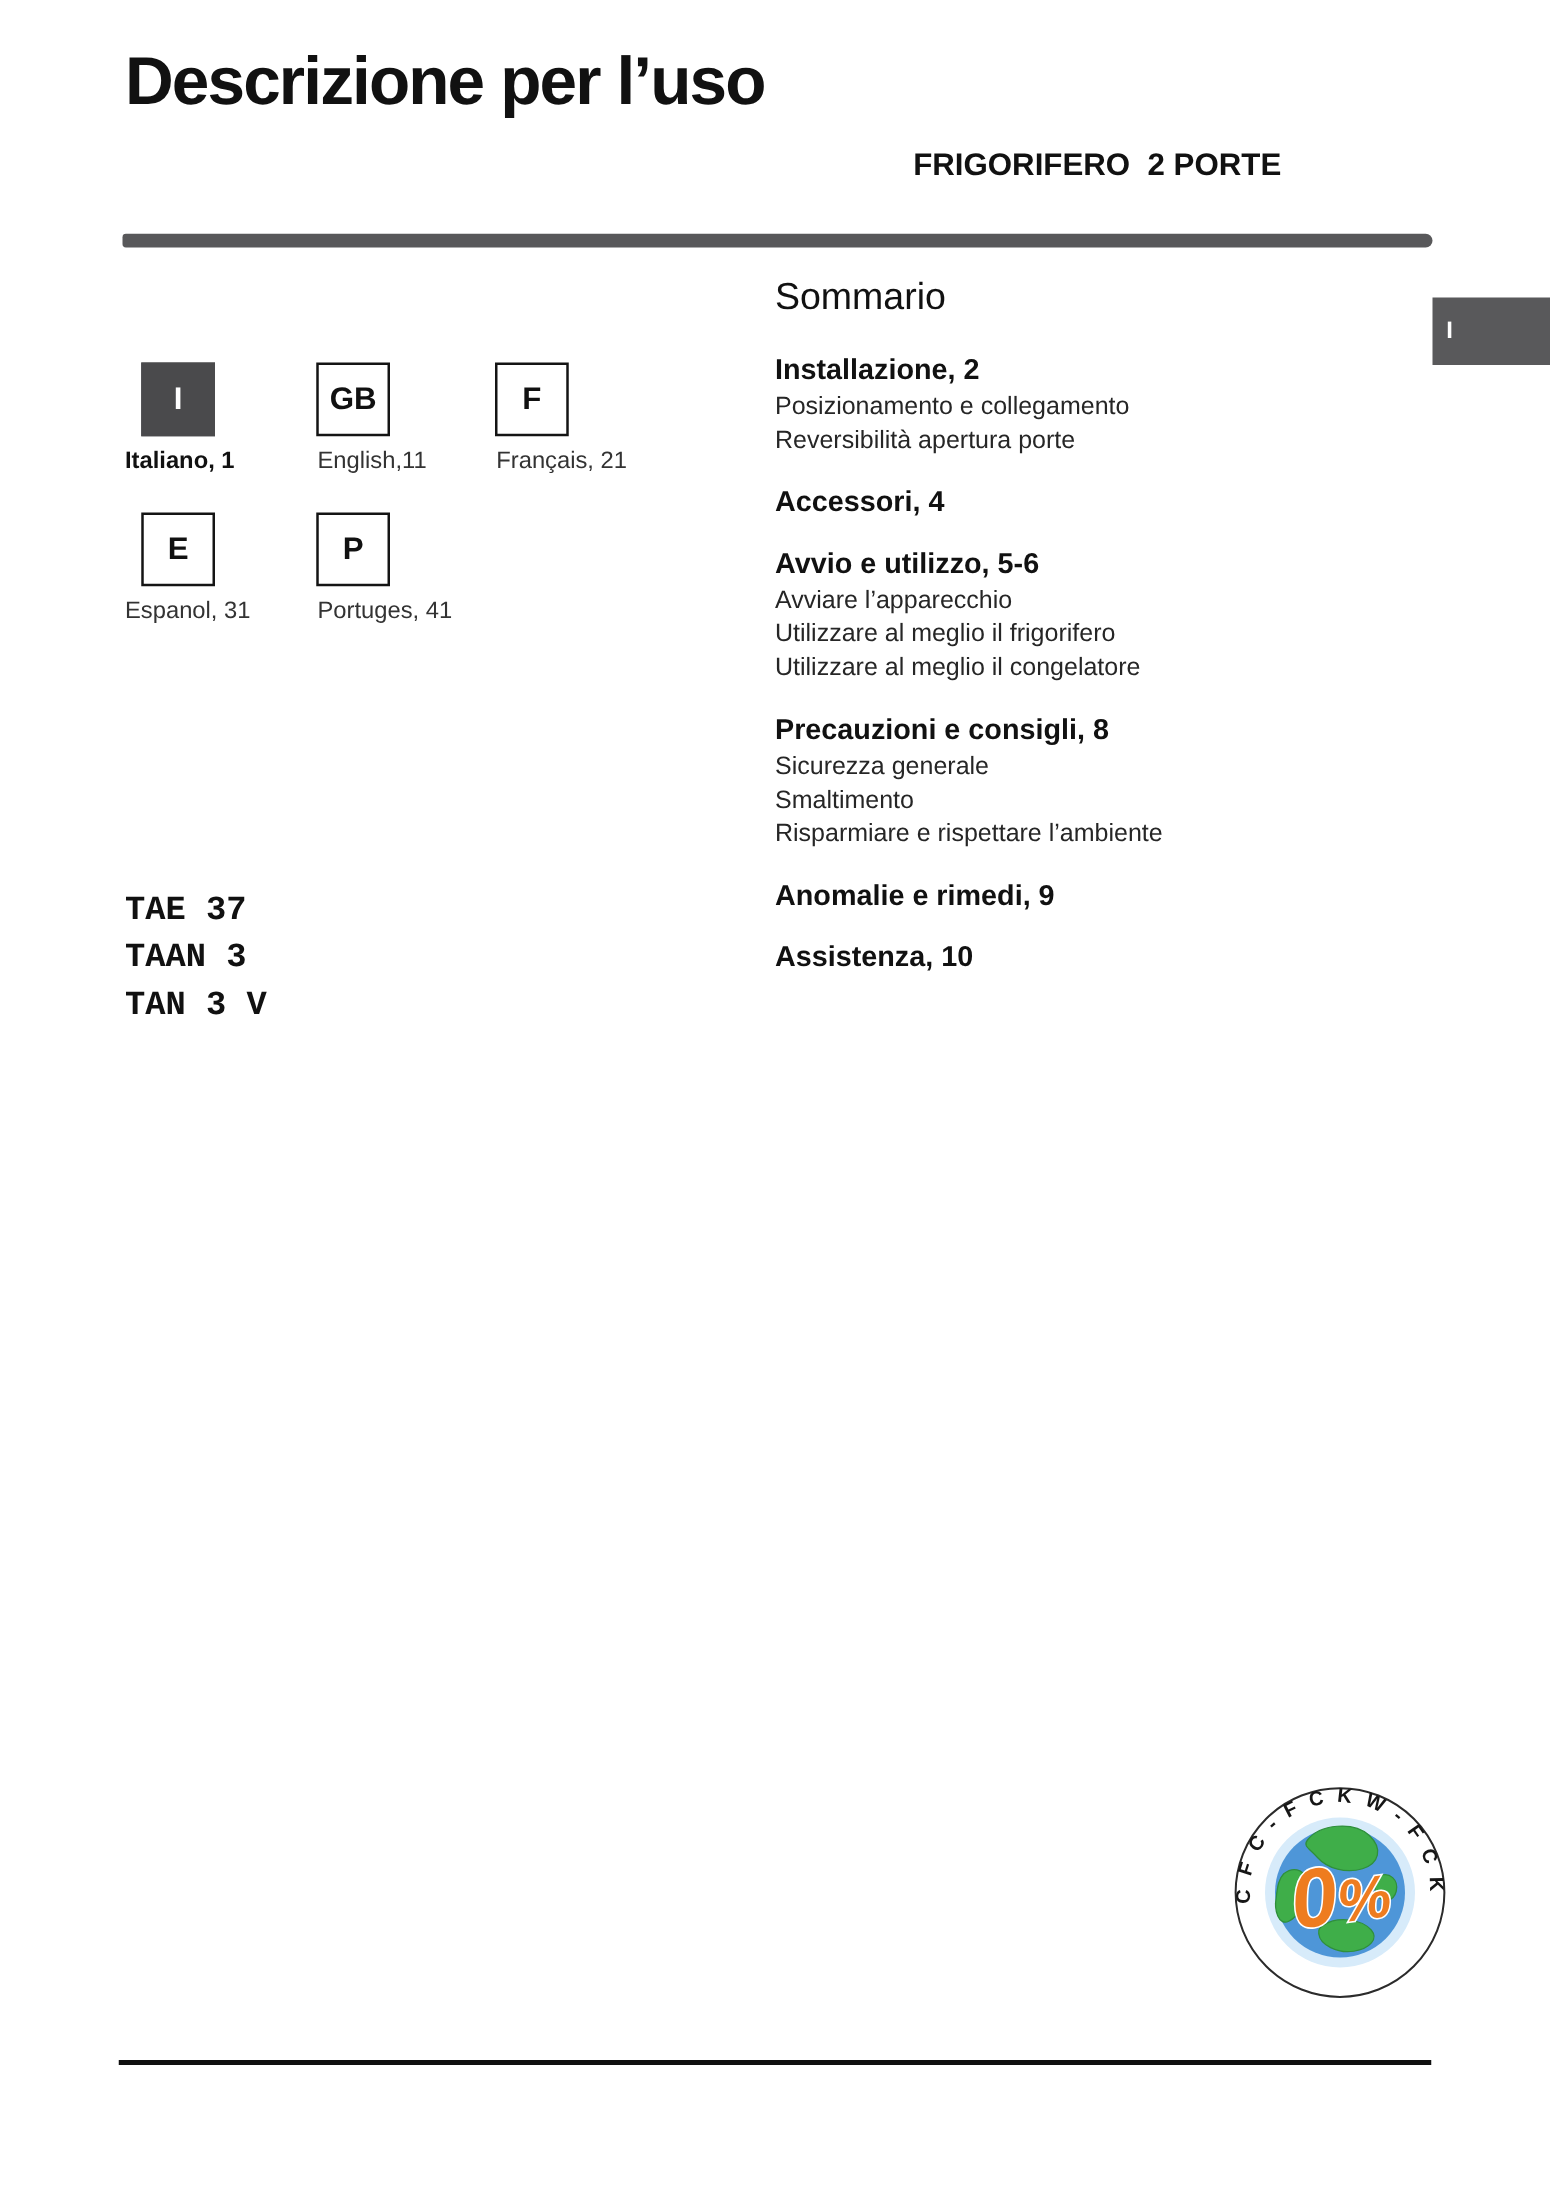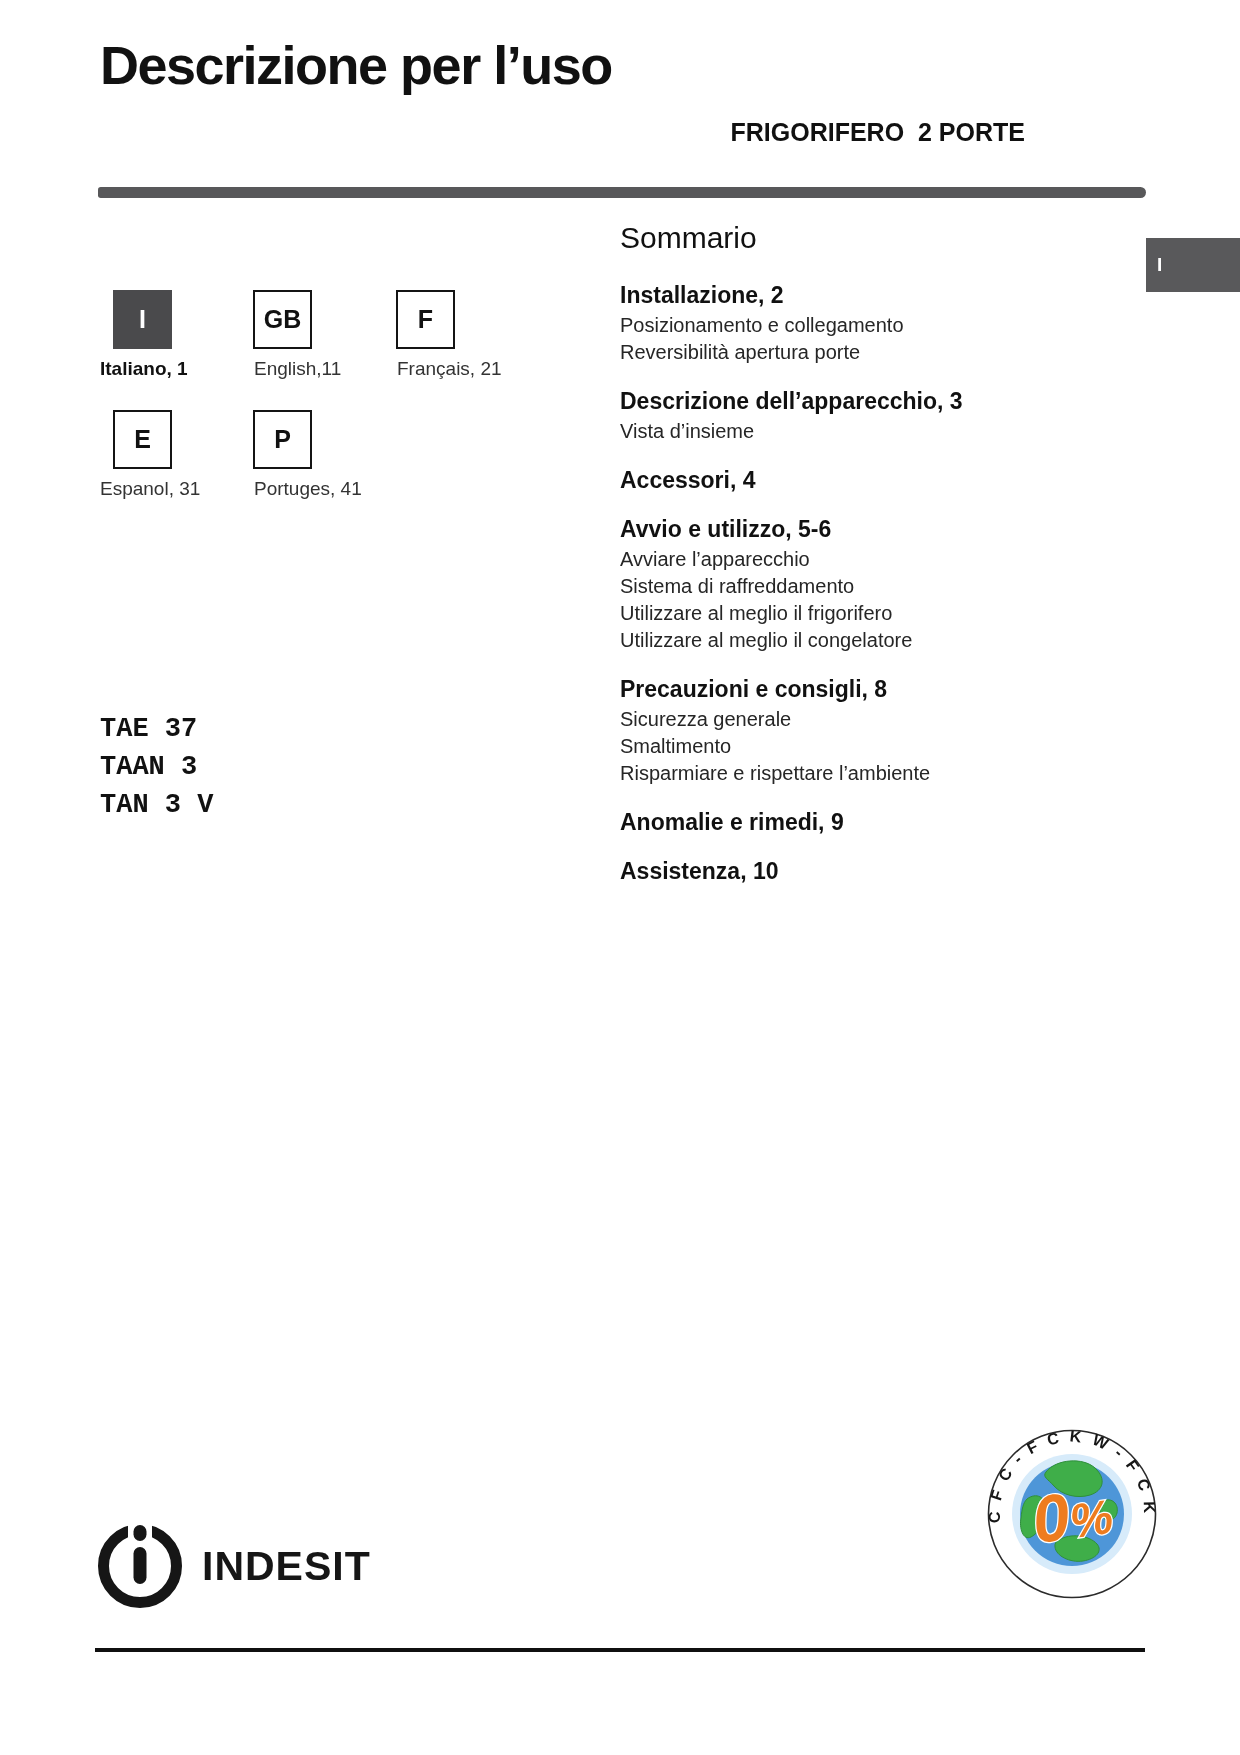--- a/index.html
+++ b/index.html
@@ -93,33 +93,28 @@
 
   <div class="toc">
     <h2 class="toc-heading">Sommario</h2>
 
     <div class="toc-section">
       <div class="toc-title">Installazione, 2</div>
       <div class="toc-item">Posizionamento e collegamento</div>
       <div class="toc-item">Reversibilità apertura porte</div>
     </div>
 
-    <div class="toc-section">
-      <div class="toc-title">Descrizione dell’apparecchio, 3</div>
-      <div class="toc-item">Vista d’insieme</div>
-    </div>
 
     <div class="toc-section">
       <div class="toc-title">Accessori, 4</div>
     </div>
 
     <div class="toc-section">
       <div class="toc-title">Avvio e utilizzo, 5-6</div>
       <div class="toc-item">Avviare l’apparecchio</div>
-      <div class="toc-item">Sistema di raffreddamento</div>
       <div class="toc-item">Utilizzare al meglio il frigorifero</div>
       <div class="toc-item">Utilizzare al meglio il congelatore</div>
     </div>
 
 
     <div class="toc-section">
       <div class="toc-title">Precauzioni e consigli, 8</div>
       <div class="toc-item">Sicurezza generale</div>
       <div class="toc-item">Smaltimento</div>
       <div class="toc-item">Risparmiare e rispettare l’ambiente</div>
@@ -127,29 +122,20 @@
 
     <div class="toc-section">
       <div class="toc-title">Anomalie e rimedi, 9</div>
     </div>
 
     <div class="toc-section">
       <div class="toc-title">Assistenza, 10</div>
     </div>
   </div>
 
-  <div class="logo">
-    <div class="logo-mark">
-      <div class="ring"></div>
-      <div class="ring-gap"></div>
-      <div class="i-dot"></div>
-      <div class="i-stem"></div>
-    </div>
-    <div class="logo-text">INDESIT</div>
-  </div>
 
   <svg class="badge" width="172" height="172" viewBox="0 0 172 172">
     <circle cx="86" cy="86" r="83.5" fill="#ffffff" stroke="#2b2b2b" stroke-width="1.6"></circle>
     <circle cx="86" cy="86" r="60" fill="#d7ebfa"></circle>
     <circle cx="86" cy="86" r="52" fill="#4e96d8"></circle>
     <g fill="#3fae49" stroke="#2f8f3b" stroke-width="1">
       <path d="M60,44 C70,31 97,29 109,40 C121,51 117,63 104,67 C91,71 76,67 68,58 C62,51 56,49 60,44 Z"></path>
       <path d="M41,71 C50,64 60,69 60,80 C60,93 53,105 45,109 C37,113 33,100 35,90 C36,81 37,75 41,71 Z"></path>
       <path d="M73,112 C84,105 103,107 111,116 C117,123 110,131 97,133 C84,135 70,128 69,119 C68.5,115 70,114 73,112 Z"></path>
       <path d="M117,73 C126,69 133,76 131,85 C129,93 120,95 116,88 C113,83 112,76 117,73 Z"></path>

